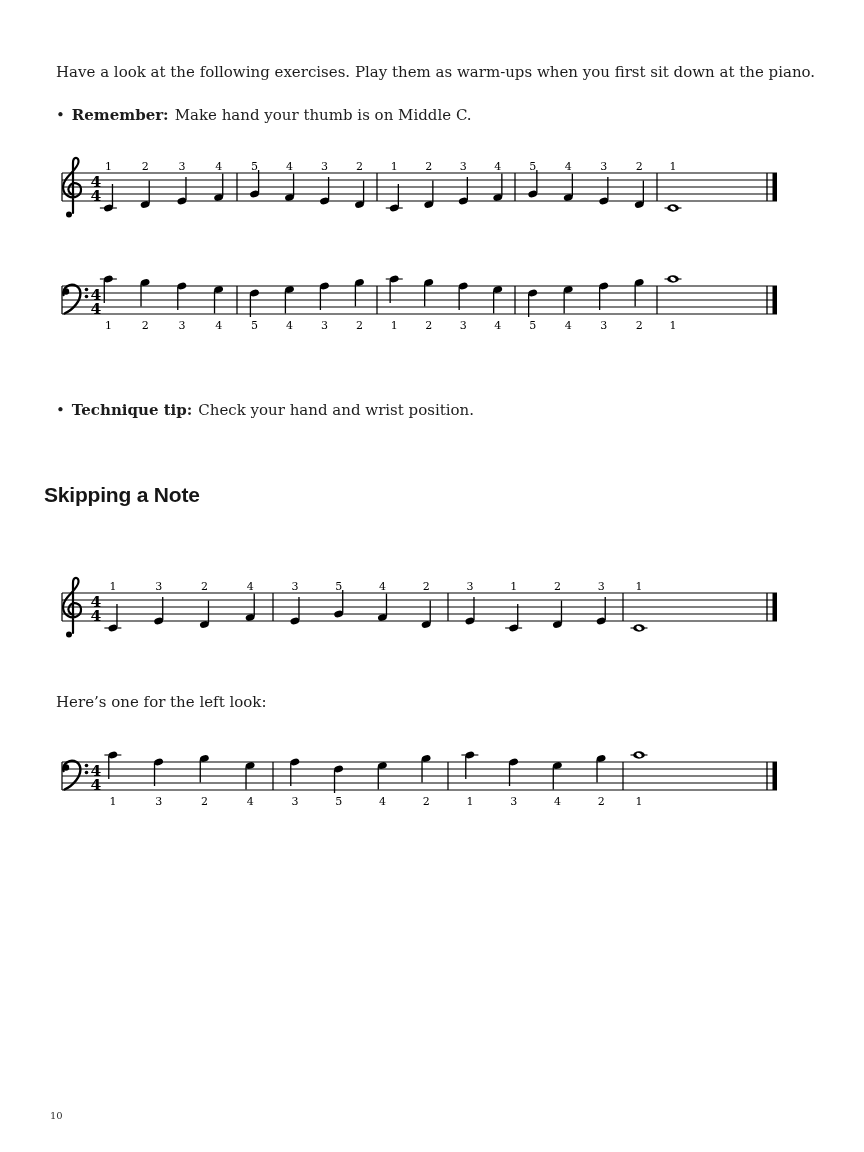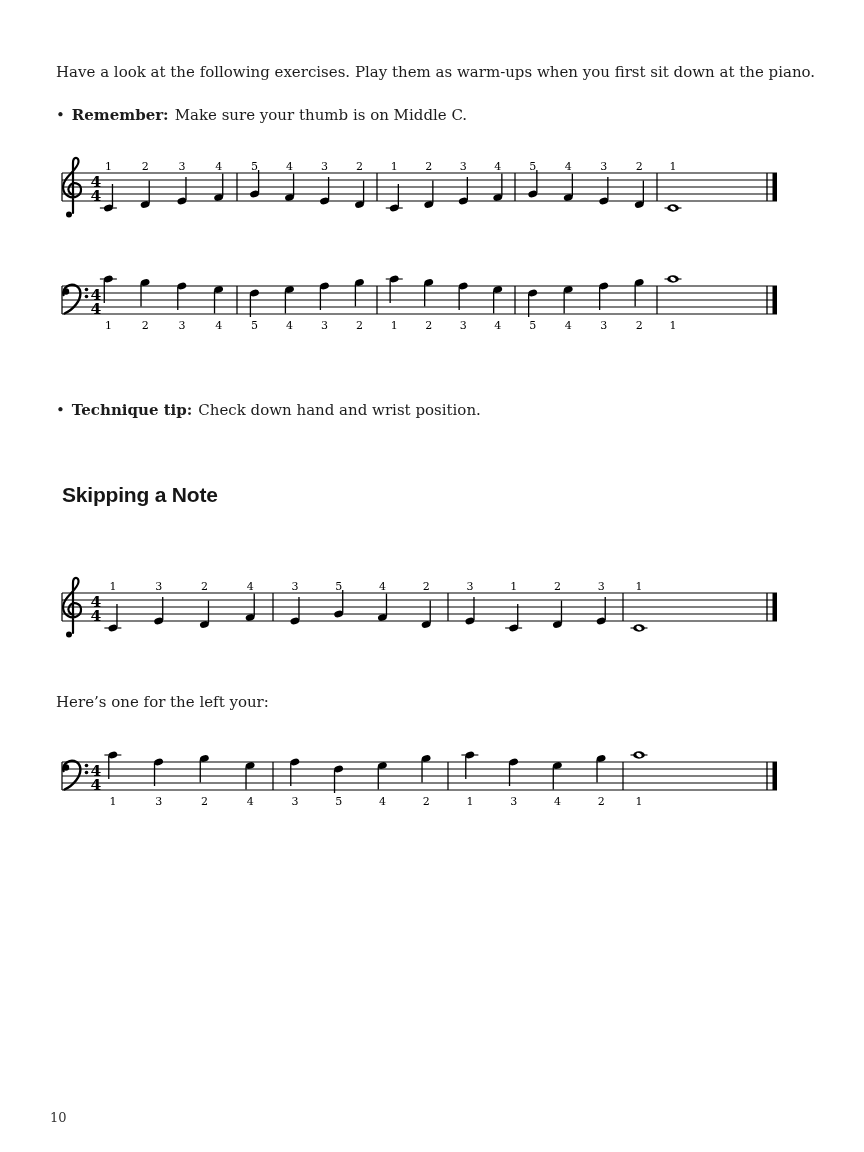--- a/index.html
+++ b/index.html
@@ -10,37 +10,37 @@
     background:#ffffff;
     font-family:"DejaVu Serif", serif;
     color:#1c1c1c;
     overflow:hidden;
   }
   .txt{position:absolute;left:44px;width:790px;font-size:15px;line-height:1.5;margin-left:12px;}
   .oneline{white-space:nowrap;}
   .bullet .marker{margin-right:7px;}
   .bullet b{margin-right:6px;font-weight:700;text-align:right;}
   .heading{
-    position:absolute;left:62px;
+    position:absolute;left:44px;
     font-family:"Liberation Sans", sans-serif;
     font-weight:800;font-size:21px;color:#161616;
     letter-spacing:-0.2px;
   }
   .staff-wrap{position:absolute;left:40px;width:750px;height:95px;}
-  .pagenum{position:absolute;left:50px;top:1110px;font-size:13px;color:#333;}
+  .pagenum{position:absolute;left:50px;top:1110px;font-size:10px;color:#333;}
 </style>
 </head>
 <body>
 
 <div class="page">
 
   <p class="txt oneline" style="top:46px"><span>Have a look at the following exercises. Play them as warm-ups when you first sit down at the piano.</span></p>
 
   <p class="txt oneline bullet" style="top:89px">
-    <span class="marker">•</span><b>Remember:</b><span>Make sure your thumb is on Middle C.</span>
+    <span class="marker">•</span><b>Remember:</b><span>Make hand your thumb is on Middle C.</span>
   </p>
 
   <div class="staff-wrap" style="top:143px">
     <svg width="750" height="95">
         <line x1="22" y1="30" x2="737" y2="30" stroke="#000000" stroke-width="1.1"></line>
         <line x1="22" y1="37" x2="737" y2="37" stroke="#000000" stroke-width="1.1"></line>
         <line x1="22" y1="44" x2="737" y2="44" stroke="#000000" stroke-width="1.1"></line>
         <line x1="22" y1="51" x2="737" y2="51" stroke="#000000" stroke-width="1.1"></line>
         <line x1="22" y1="58" x2="737" y2="58" stroke="#000000" stroke-width="1.1"></line>
         <line x1="22" y1="30" x2="22" y2="58" stroke="#000000" stroke-width="1.2"></line>
@@ -254,21 +254,21 @@
         <line x1="624.5" y1="23" x2="641.5" y2="23" stroke="#000000" stroke-width="1.1"></line>
         <g>
           <ellipse cx="633" cy="23" rx="5.8" ry="3.7" fill="#000000"></ellipse>
           <ellipse cx="633" cy="23" rx="2.9" ry="1.9" fill="#fff" transform="rotate(28 633 23)"></ellipse>
         </g>
         <text x="633" y="73" text-anchor="middle" font-size="11" font-family="DejaVu Serif, serif" fill="#000000">1</text>
       </svg>
   </div>
 
   <p class="txt oneline bullet" style="top:384px">
-    <span class="marker">•</span><b>Technique tip:</b><span>Check down hand and wrist position.</span>
+    <span class="marker">•</span><b>Technique tip:</b><span>Check your hand and wrist position.</span>
   </p>
 
   <h2 class="heading" style="top:466px">Skipping a Note</h2>
 
 
   <div class="staff-wrap" style="top:563px">
     <svg width="750" height="95">
         <line x1="22" y1="30" x2="737" y2="30" stroke="#000000" stroke-width="1.1"></line>
         <line x1="22" y1="37" x2="737" y2="37" stroke="#000000" stroke-width="1.1"></line>
         <line x1="22" y1="44" x2="737" y2="44" stroke="#000000" stroke-width="1.1"></line>
@@ -350,21 +350,21 @@
         <text x="561.125" y="26.5" text-anchor="middle" font-size="11" font-family="DejaVu Serif, serif" fill="#000000">3</text>
         <line x1="590.5" y1="65" x2="607.5" y2="65" stroke="#000000" stroke-width="1.1"></line>
         <g>
           <ellipse cx="599" cy="65" rx="5.8" ry="3.7" fill="#000000"></ellipse>
           <ellipse cx="599" cy="65" rx="2.9" ry="1.9" fill="#fff" transform="rotate(28 599 65)"></ellipse>
         </g>
         <text x="599" y="26.5" text-anchor="middle" font-size="11" font-family="DejaVu Serif, serif" fill="#000000">1</text>
       </svg>
   </div>
 
-  <p class="txt oneline" style="top:676px">Here’s one for the left your:</p>
+  <p class="txt oneline" style="top:676px">Here’s one for the left look:</p>
 
   <div class="staff-wrap" style="top:732px">
     <svg width="750" height="95">
         <line x1="22" y1="30" x2="737" y2="30" stroke="#000000" stroke-width="1.1"></line>
         <line x1="22" y1="37" x2="737" y2="37" stroke="#000000" stroke-width="1.1"></line>
         <line x1="22" y1="44" x2="737" y2="44" stroke="#000000" stroke-width="1.1"></line>
         <line x1="22" y1="51" x2="737" y2="51" stroke="#000000" stroke-width="1.1"></line>
         <line x1="22" y1="58" x2="737" y2="58" stroke="#000000" stroke-width="1.1"></line>
         <line x1="22" y1="30" x2="22" y2="58" stroke="#000000" stroke-width="1.2"></line>
         <line x1="233" y1="30" x2="233" y2="58" stroke="#000000" stroke-width="1.2"></line>

